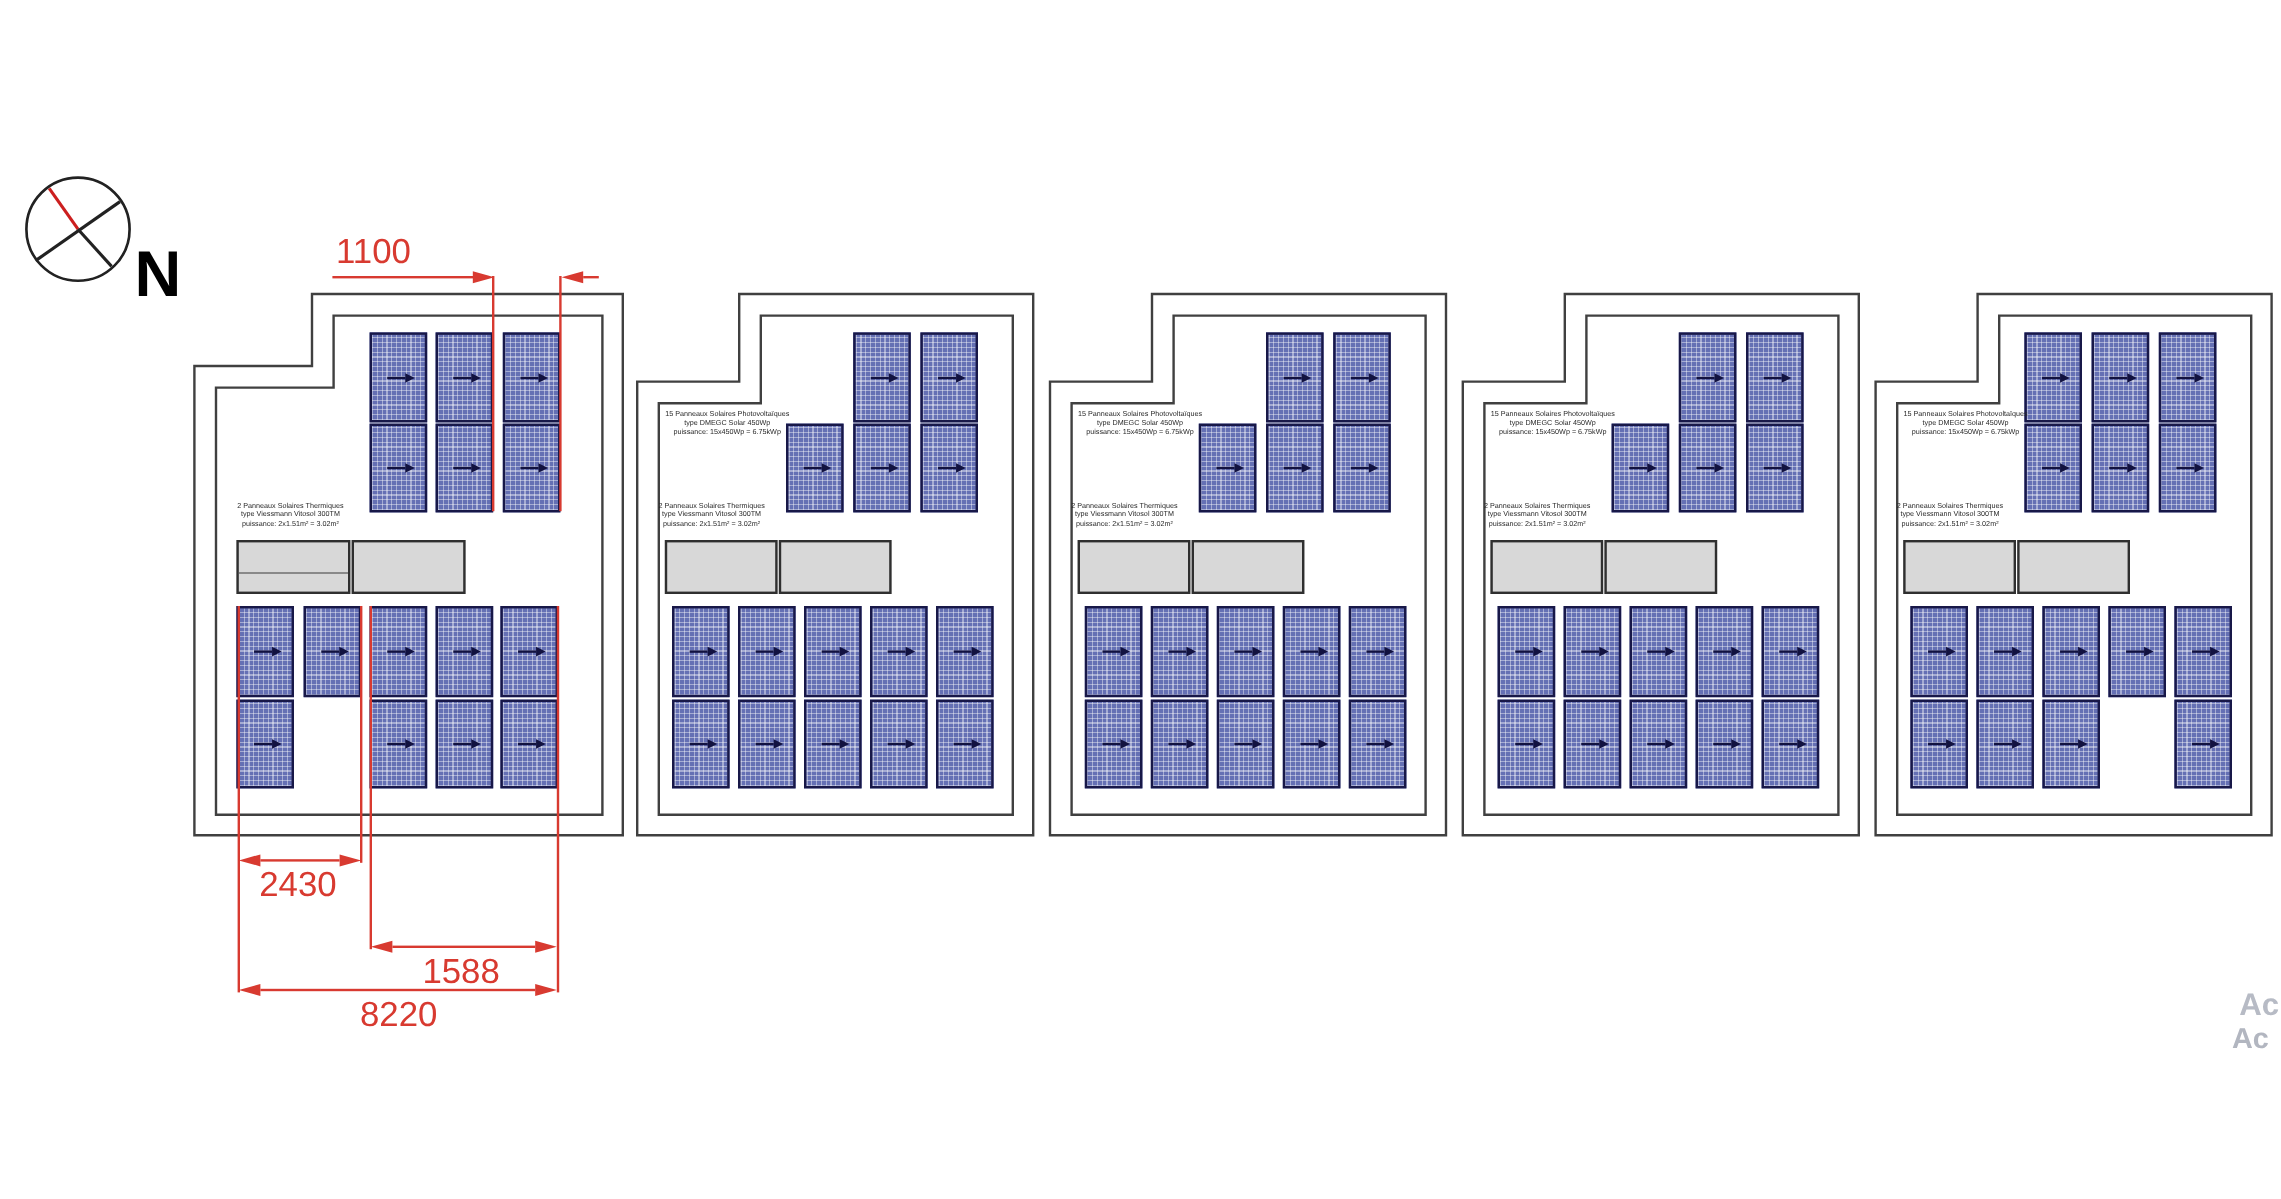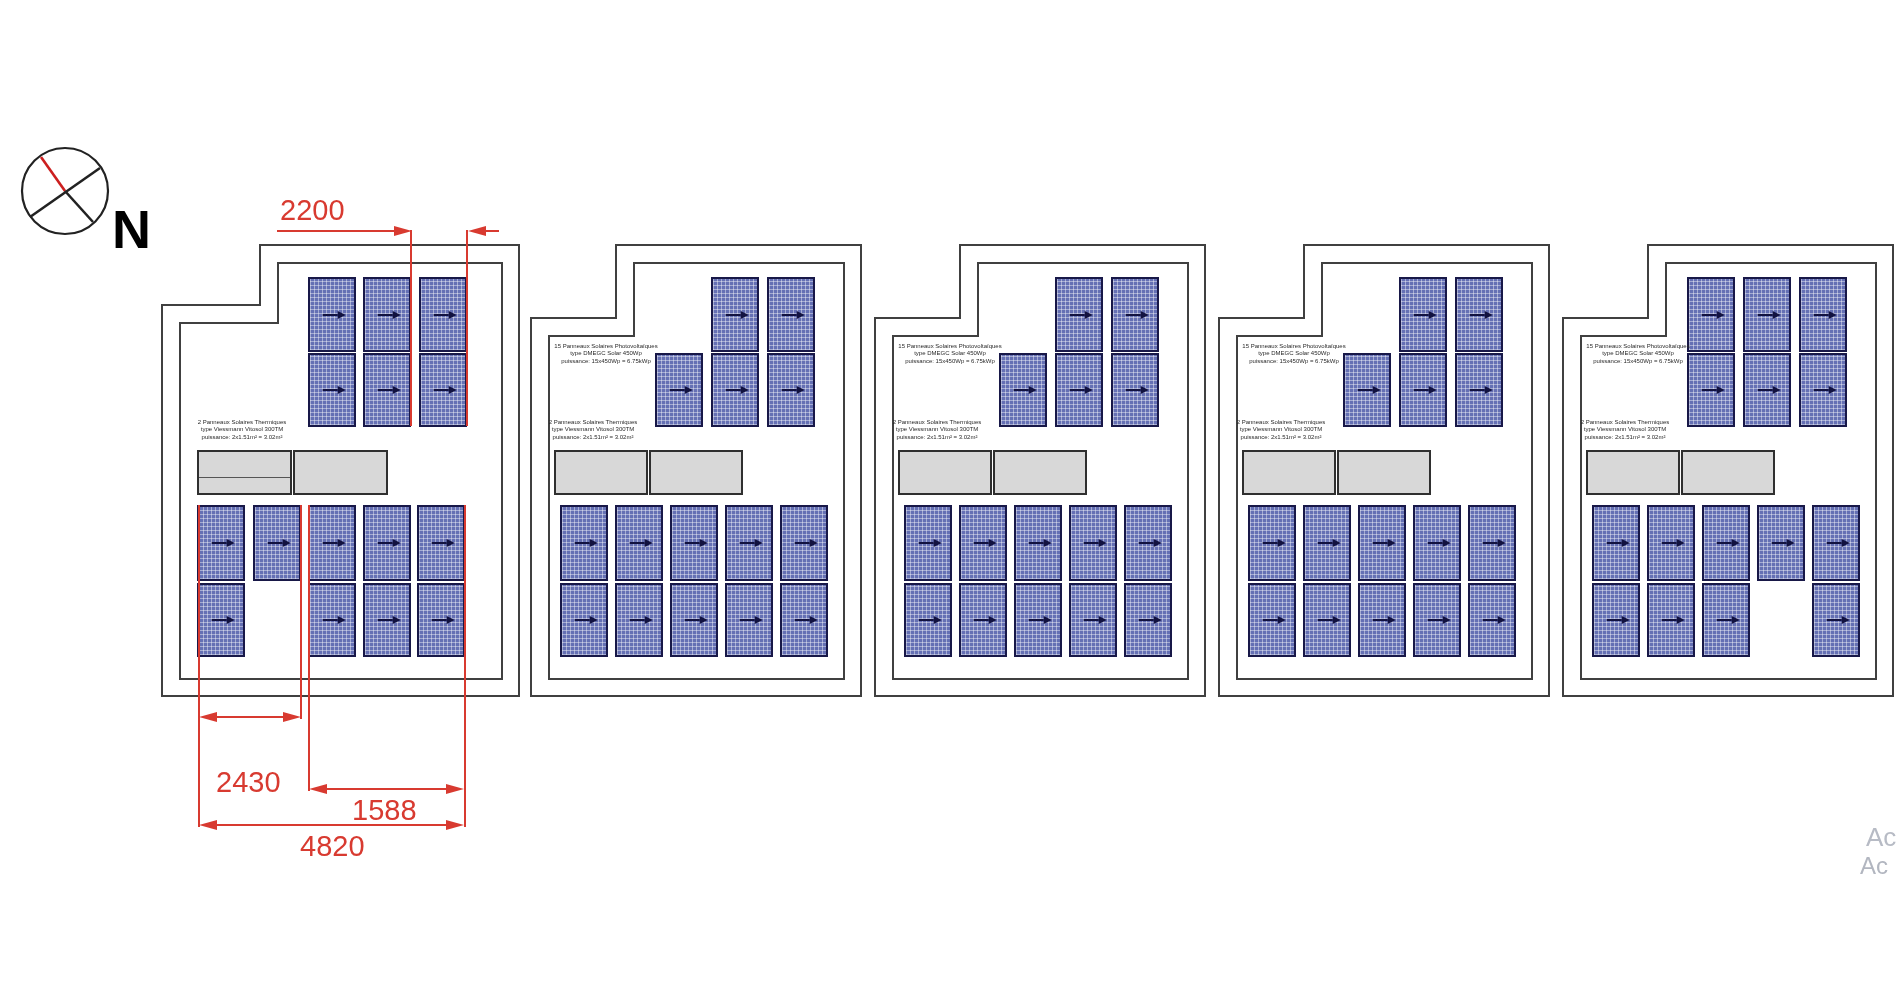--- a/index.html
+++ b/index.html
@@ -31,21 +31,21 @@
   .anno{position:absolute;color:var(--anno);font-size:6px;line-height:7.4px;
         text-align:center;letter-spacing:0;}
   
   .dimtxt{position:absolute;color:var(--red);font-size:29px;line-height:29px;}
   .dline{position:absolute;background:var(--red);}
   .ah{position:absolute;width:0;height:0;border-top:5px solid transparent;border-bottom:5px solid transparent;}
   .ah.r{border-left:18px solid var(--red);}
   .ah.l{border-right:18px solid var(--red);}
   
   #north-label{position:absolute;left:112px;top:198px;font-size:54px;font-weight:700;color:#000;}
-  .wm{position:absolute;color:var(--wm);white-space:nowrap;}
+  .wm{position:absolute;color:var(--wm);white-space:nowrap;font-weight:bold;}
 </style>
 </head>
 <body>
 
 <div id="canvas">
 
   <svg id="outline-svg" width="1901" height="999" viewBox="0 0 1901 999">
       <path d="M 162,305 H 260 V 245 H 519 V 696 H 162 Z" fill="none" stroke="#404040" stroke-width="2"></path>
       <path d="M 180,323 H 278 V 263 H 502 V 679 H 180 Z" fill="none" stroke="#404040" stroke-width="2"></path>
       <path d="M 531,318 H 616 V 245 H 861 V 696 H 531 Z" fill="none" stroke="#404040" stroke-width="2"></path>
@@ -343,44 +343,44 @@
     </div>
 
   <svg class="abs" style="left:18px;top:144px;" width="100" height="100" viewBox="0 0 100 100">
     <circle cx="47" cy="47" r="43" fill="none" stroke="#222" stroke-width="2.2"></circle>
     <line x1="23" y1="13" x2="47" y2="47" stroke="#cc1f1f" stroke-width="2.6"></line>
     <line x1="47" y1="47" x2="75" y2="78" stroke="#222" stroke-width="2.6"></line>
     <line x1="82" y1="24" x2="12" y2="73" stroke="#222" stroke-width="2.6"></line>
   </svg>
   <div id="north-label">N</div>
 
-  <div class="dimtxt abs" style="left:280px;top:196px;">2200</div>
+  <div class="dimtxt abs" style="left:280px;top:196px;">1100</div>
   <div class="dline" style="left:277px;top:230px;width:118px;height:2px;"></div>
   <div class="ah r" style="left:394px;top:226px;"></div>
   <div class="ah l" style="left:468px;top:226px;"></div>
   <div class="dline" style="left:486px;top:230px;width:13px;height:2px;"></div>
   <div class="dline" style="left:410px;top:230px;width:2px;height:196px;"></div>
   <div class="dline" style="left:466px;top:230px;width:2px;height:196px;"></div>
 
   <div class="dline" style="left:198px;top:505px;width:2px;height:322px;"></div>
   <div class="dline" style="left:300px;top:505px;width:2px;height:214px;"></div>
   <div class="dline" style="left:308px;top:505px;width:2px;height:286px;"></div>
   <div class="dline" style="left:464px;top:505px;width:2px;height:322px;"></div>
 
   <div class="ah l" style="left:199px;top:712px;"></div>
   <div class="ah r" style="left:283px;top:712px;"></div>
   <div class="dline" style="left:217px;top:716px;width:66px;height:2px;"></div>
-  <div class="dimtxt abs" style="left:216px;top:724px;margin-top:44px;">2430</div>
+  <div class="dimtxt abs" style="left:216px;top:724px;">2430</div>
 
   <div class="ah l" style="left:309px;top:784px;"></div>
   <div class="ah r" style="left:446px;top:784px;"></div>
   <div class="dline" style="left:327px;top:788px;width:119px;height:2px;"></div>
   <div class="dimtxt abs" style="left:352px;top:796px;">1588</div>
 
   <div class="ah l" style="left:199px;top:820px;"></div>
   <div class="ah r" style="left:446px;top:820px;"></div>
   <div class="dline" style="left:217px;top:824px;width:229px;height:2px;"></div>
-  <div class="dimtxt abs" style="left:300px;top:832px;">4820</div>
+  <div class="dimtxt abs" style="left:300px;top:832px;">8220</div>
 
   <div class="wm" style="left:1866px;top:822px;font-size:26px;">Ac</div>
   <div class="wm" style="left:1860px;top:852px;font-size:24px;color:#b2b6c0;">Ac</div>
 
 </div>
 
 </body></html>

